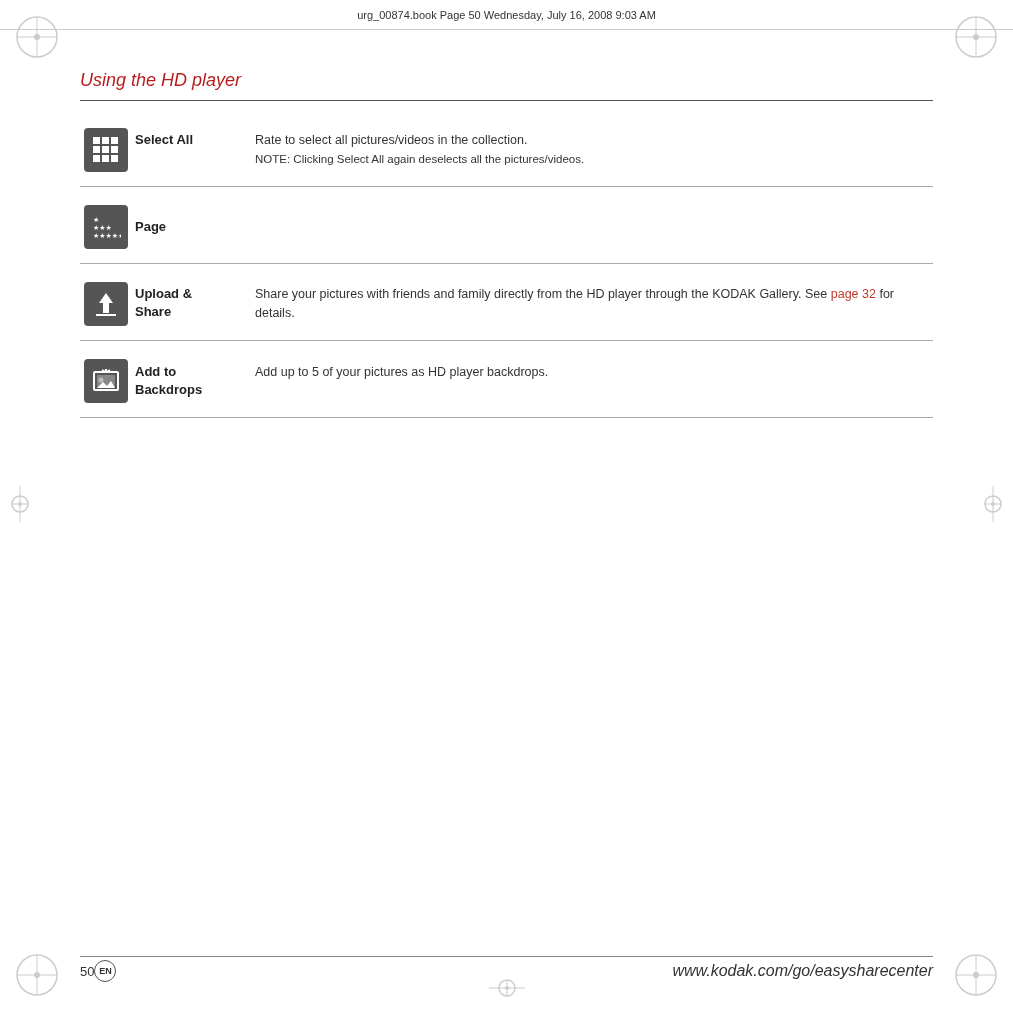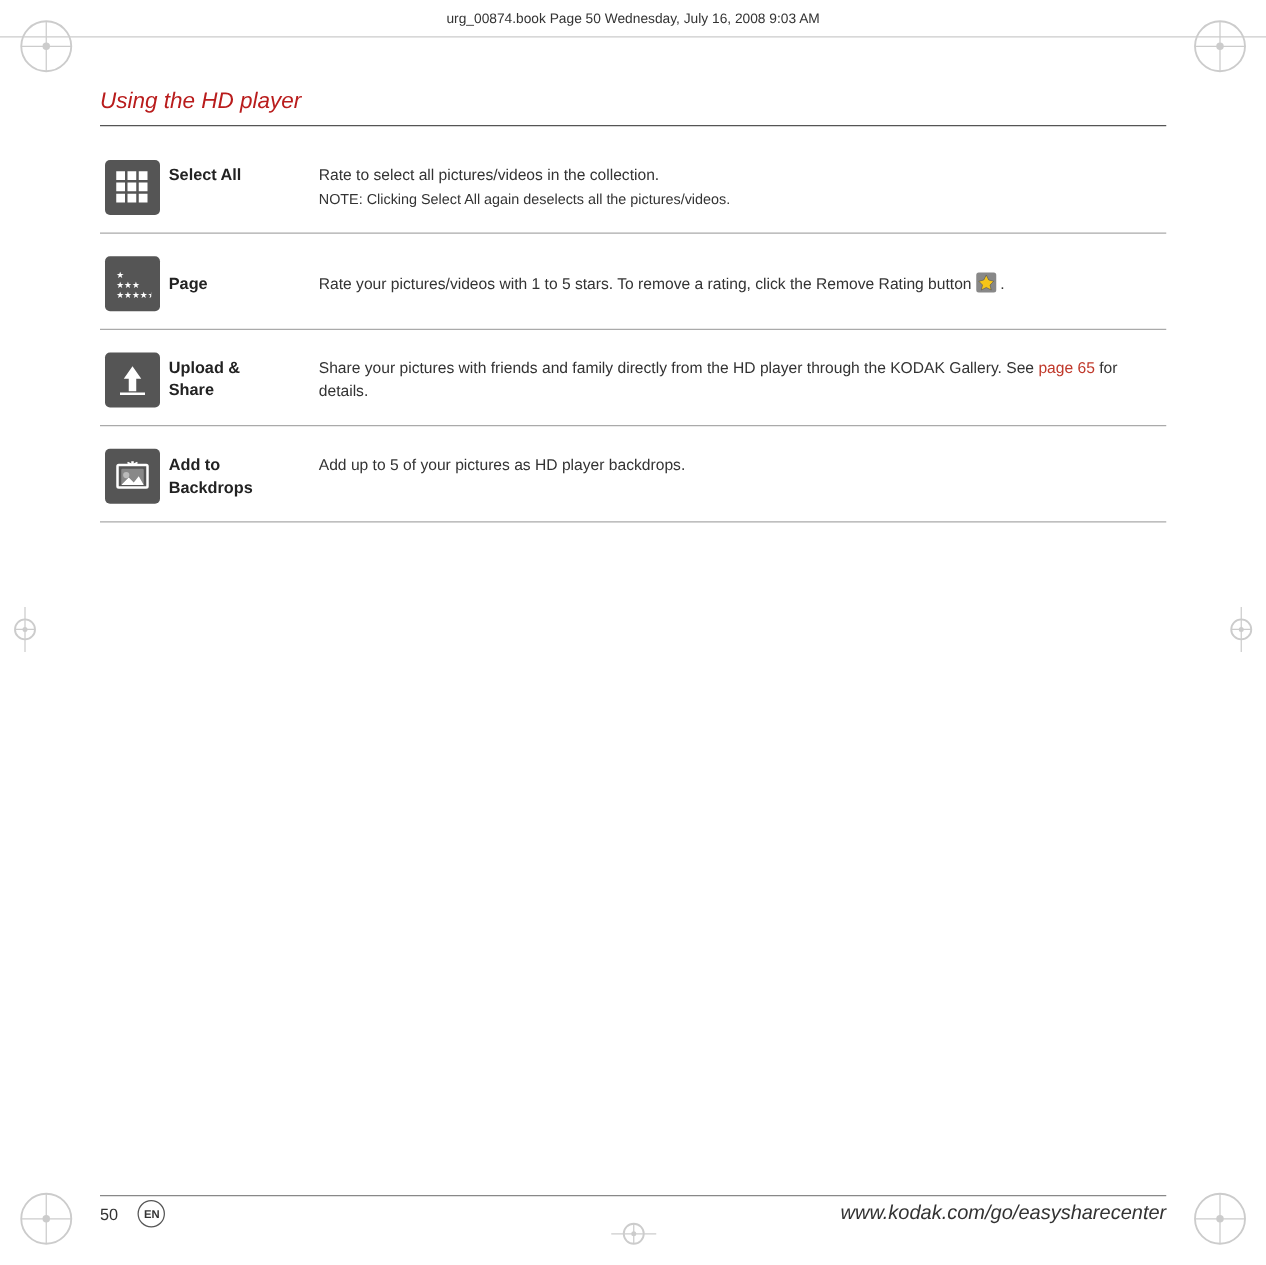--- a/index.html
+++ b/index.html
@@ -167,21 +167,21 @@
       align-items: center;
       justify-content: space-between;
     }
 
     .footer-left {
       font-family: Arial, sans-serif;
       font-size: 13px;
       color: #333;
       display: flex;
       align-items: center;
-      gap: 16px;
+      gap: 0;
     }
 
     .footer-right {
       font-family: Arial, sans-serif;
       font-size: 16px;
       color: #333;
       font-style: italic;
     }
 
     .en-badge {
@@ -333,46 +333,37 @@
         <svg viewBox="0 0 30 30">
 
           <text x="2" y="10" font-size="7" fill="white">★</text>
           <text x="2" y="18" font-size="7" fill="white">★★★</text>
           <text x="2" y="26" font-size="7" fill="white">★★★★★</text>
         </svg>
       </div>
     </div>
     <div class="label-desc">
       <div class="feature-label">Page</div>
-      <div class="feature-desc">
-        <span>Rate your pictures/videos with 1 to 5 stars. To remove a rating, click the Remove Rating button</span>
-        <span class="inline-icon" style="background:#888;display:inline-block;width:16px;height:16px;border-radius:2px;vertical-align:middle;">
-          <svg viewBox="0 0 16 16" width="16" height="16">
-            <polygon points="8,2 10,6 14,7 11,10 12,14 8,12 4,14 5,10 2,7 6,6" fill="#f5c518" stroke="#555" stroke-width="0.5"></polygon>
-          </svg>
-        </span>
-        <span>.</span>
-      </div>
     </div>
   </div>
 
   <div class="feature-row">
     <div class="icon-area">
       <div class="icon-box">
         <svg viewBox="0 0 30 30">
           <polygon points="15,4 22,14 18,14 18,24 12,24 12,14 8,14" fill="white"></polygon>
           <rect x="5" y="25" width="20" height="2" fill="white"></rect>
         </svg>
       </div>
     </div>
     <div class="label-desc">
       <div class="feature-label">Upload &amp;<br>Share</div>
       <div class="feature-desc">
         <span>Share your pictures with friends and family directly from the HD player through the KODAK Gallery. See</span>
-        <span class="link">page 65</span>
+        <span class="link">page 32</span>
         <span> for details.</span>
       </div>
     </div>
   </div>
 
 
   <div class="feature-row">
     <div class="icon-area">
       <div class="icon-box">
         <svg viewBox="0 0 30 30">

